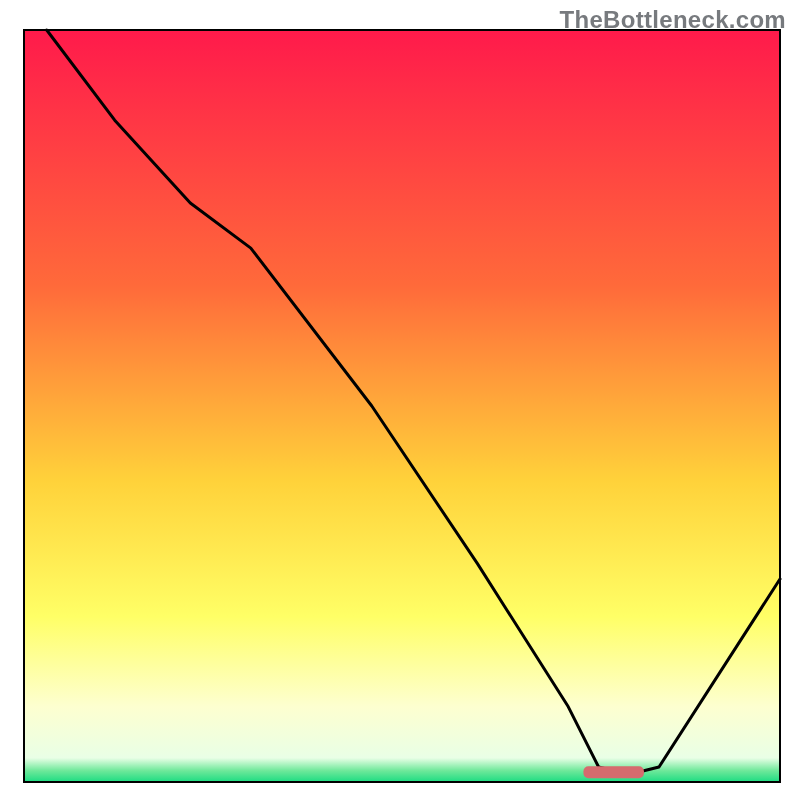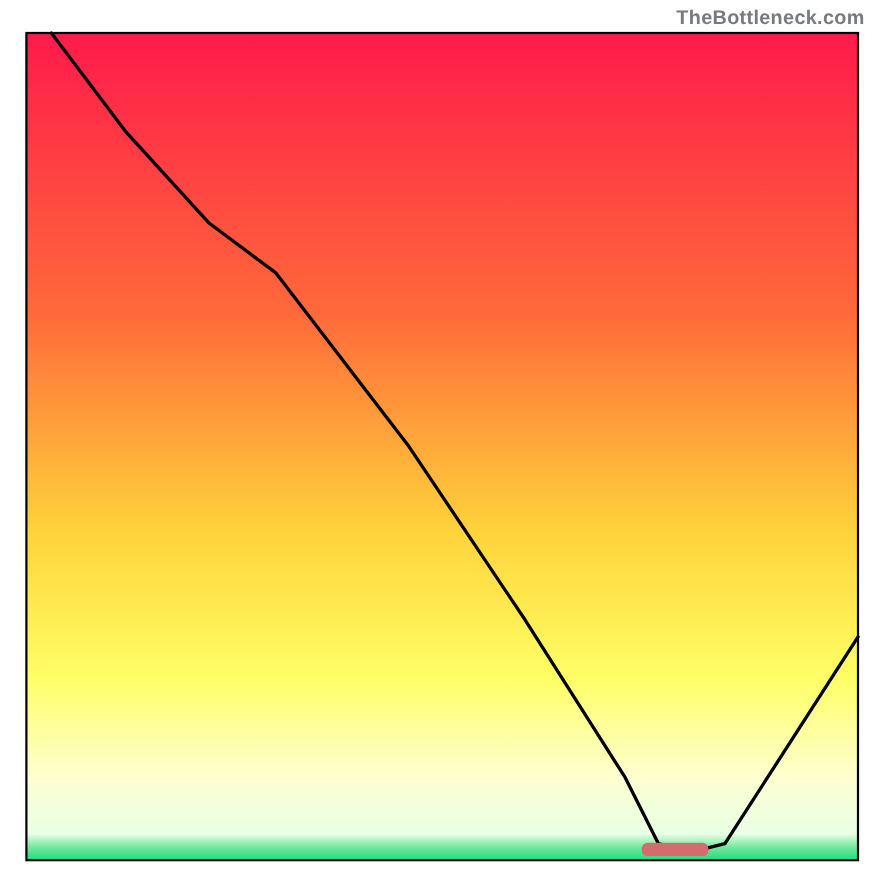--- a/index.html
+++ b/index.html
@@ -12,21 +12,21 @@
   }
   .chart-wrap {
     position: relative;
     width: 800px;
     height: 800px;
   }
   .watermark {
     position: absolute;
     top: 6px;
     right: 14px;
-    font-size: 18px;
+    font-size: 24px;
     font-weight: 600;
     color: #777a7e;
     letter-spacing: 0.3px;
     z-index: 4;
   }
   svg {
     display: block;
     width: 800px;
     height: 800px;
   }

